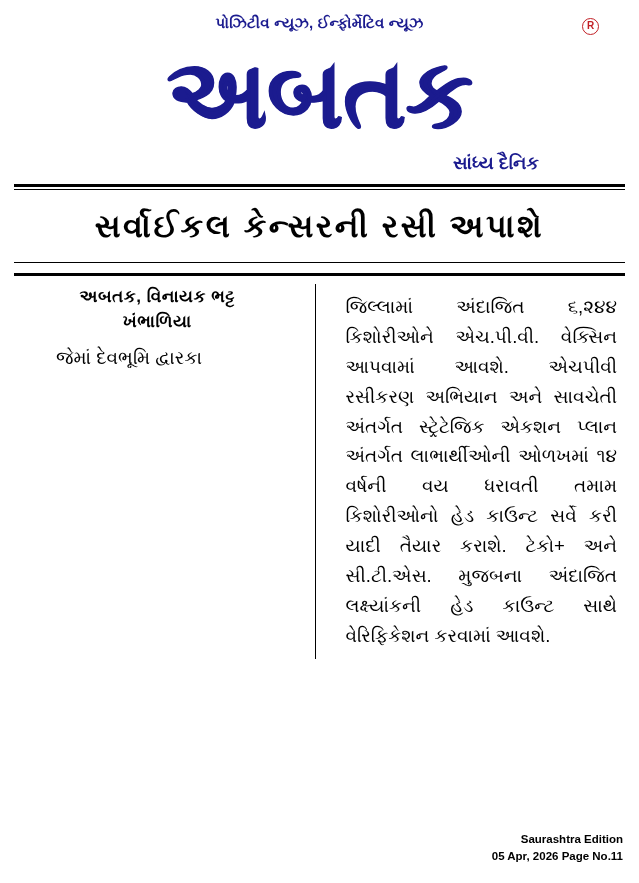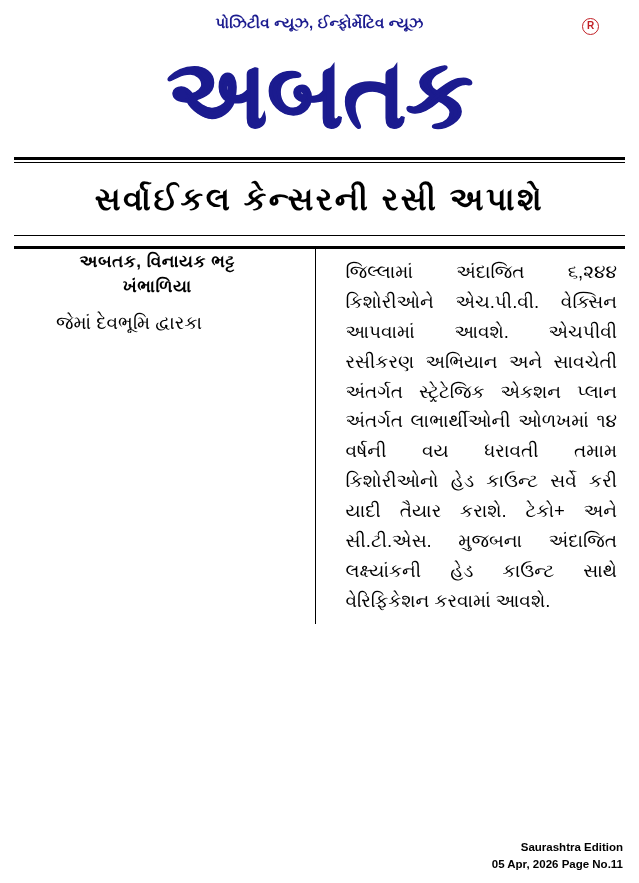--- a/index.html
+++ b/index.html
@@ -97,20 +97,21 @@
     white-space: nowrap;
   }
   .headline-line.second {
     letter-spacing: 2.5px;
   }
 
   
   .columns {
     display: flex;
     gap: 8px;
+    padding-top: 8px;
   }
   .col {
     box-sizing: border-box;
     width: 50%;
   }
   .col-left {
     padding-right: 14px;
     border-right: 1px solid #000;
   }
   .col-right {
@@ -139,38 +140,39 @@
     margin-top: 2px;
   }
   .col-right .body-text p {
     text-indent: 0;
   }
 
   
   .footer {
     position: absolute;
     right: 16px;
-    bottom: 10px;
+    bottom: 18px;
     text-align: right;
     font-size: 11.5px;
     font-weight: bold;
     line-height: 1.5;
     color: #000;
     font-family: "Liberation Sans", sans-serif;
   }
 </style>
 </head>
 <body>
 
 <div class="page">
 
   <div class="masthead">
     <div class="masthead-tagline">પોઝિટીવ ન્યૂઝ, ઈન્ફોર્મેટિવ ન્યૂઝ</div>
     <div class="masthead-title">અબતક</div>
     <div class="reg-mark">R</div>
+    <div class="masthead-sub">સાંધ્ય દૈનિક</div>
   </div>
 
   <hr class="rule-thick">
   <hr class="rule-thin">
 
   <div class="headline-block">
     <div class="headline-line second">સર્વાઈકલ કેન્સરની રસી અપાશે</div>
   </div>
 
   <hr class="rule-thin">

